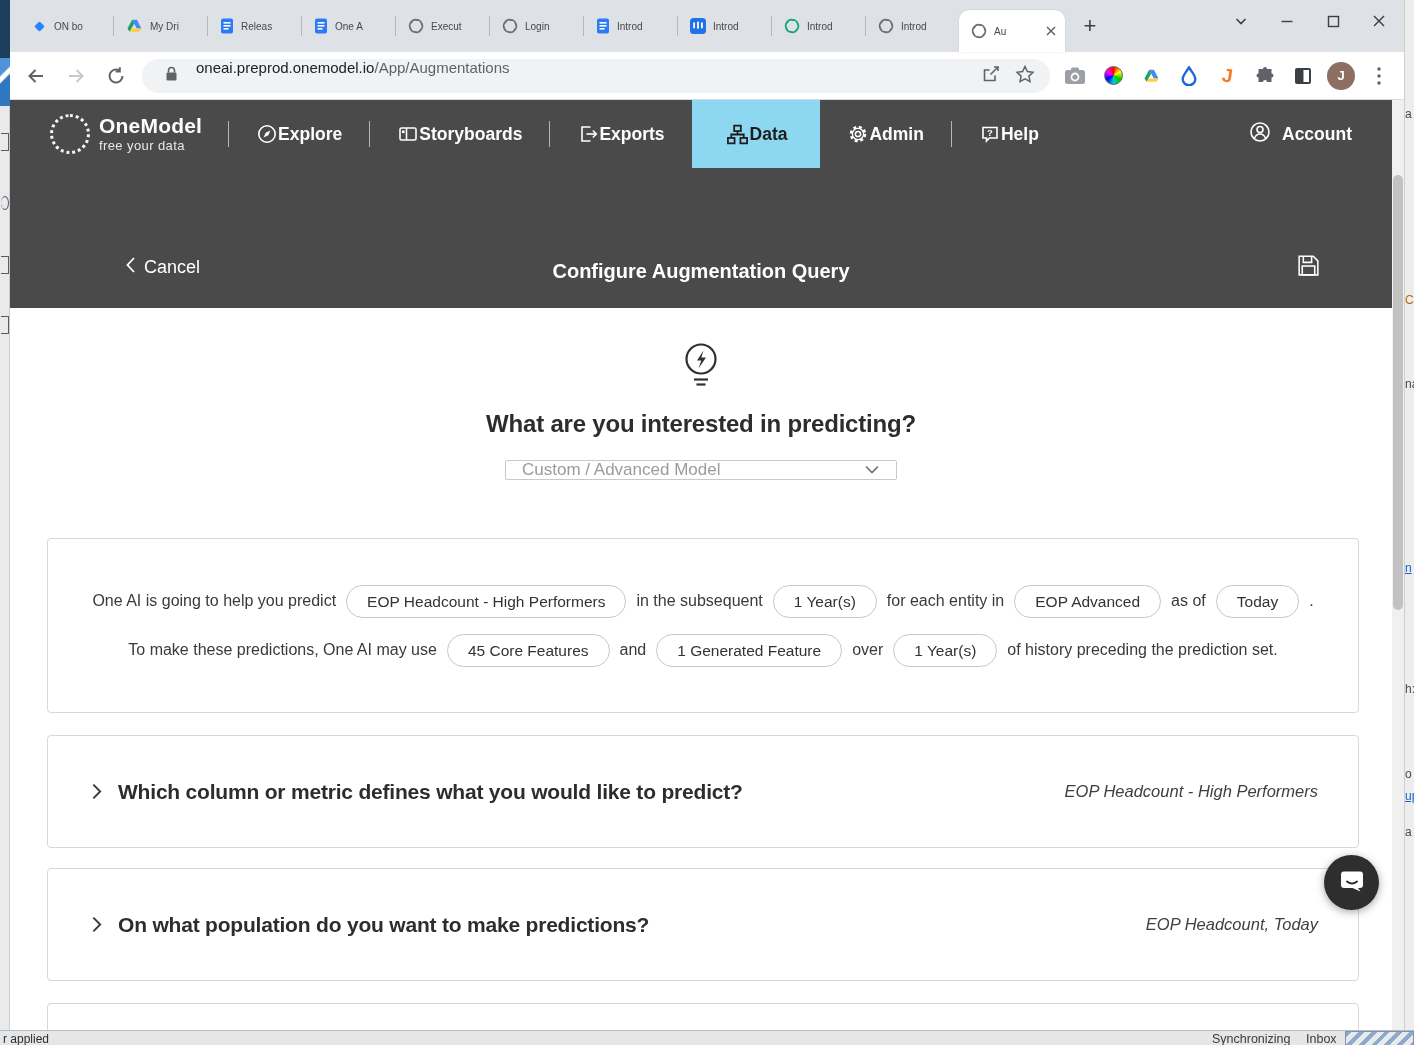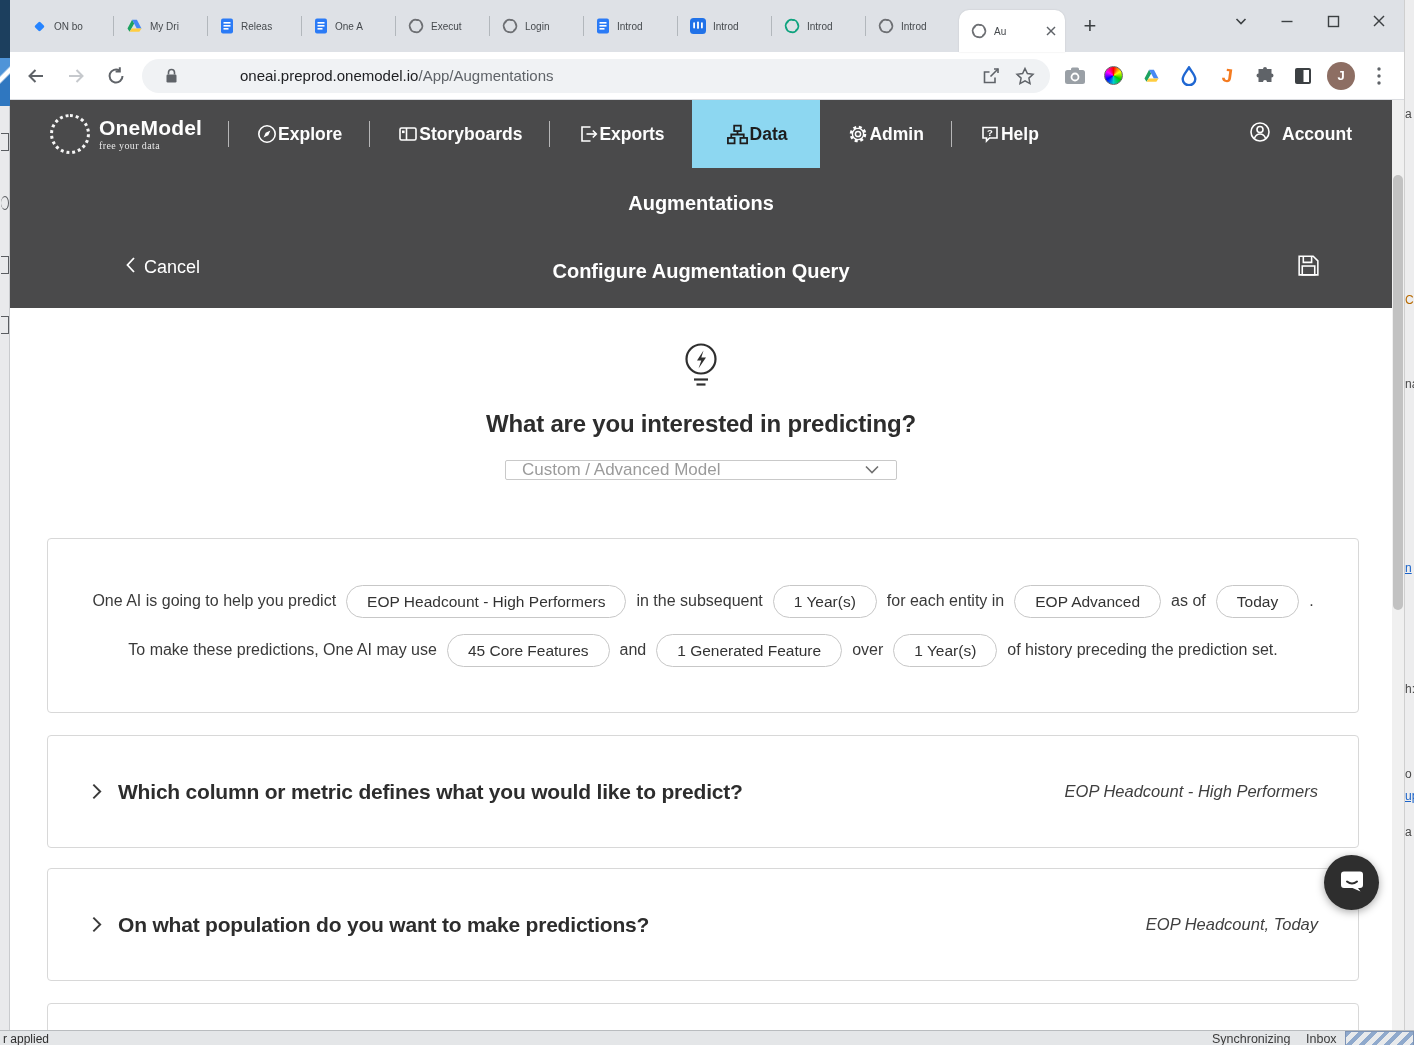--- a/index.html
+++ b/index.html
@@ -30,38 +30,38 @@
   .tabsep { width:1px; height:20px; background:#9aa0a6; opacity:.65; margin-bottom:16px; }
   .tab.active { background:#fff; height:42px; border-radius:10px 10px 0 0; width:106px; box-shadow:0 0 2px rgba(0,0,0,.12); }
   .tab.active .tlabel { max-width:30px; }
   .tclose { margin-left:auto; display:flex; align-items:center; justify-content:center; width:16px; height:16px; border-radius:50%; }
   .newtab { width:34px; height:52px; display:flex; align-items:center; justify-content:center; font-size:22px; color:#3c4043; margin-left:8px; }
   #wincontrols { position:absolute; right:2px; top:0; height:52px; display:flex; }
   #wincontrols .wc { width:46px; height:42px; display:flex; align-items:center; justify-content:center; }
 
   #toolbar { height:48px; background:#fff; display:flex; align-items:center; padding:0 6px; border-bottom:1px solid #dadce0; }
   .navbtn { width:40px; height:40px; display:flex; align-items:center; justify-content:center; border-radius:50%; }
-  #omnibox { flex:1; height:34px; background:#f0f2f4; border-radius:17px; display:flex; align-items:center; padding:0 10px 0 14px; margin:0 6px;gap:44px; }
+  #omnibox { flex:1; height:34px; background:#f0f2f4; border-radius:17px; display:flex; align-items:flex-start; padding:0 10px 0 14px; margin:0 6px; }
   #omnibox .url { flex:1; font-size:15px; color:#202124; margin-left:10px; white-space:nowrap; overflow:hidden; }
   #omnibox .url .path { color:#5f6368; }
   .obicon { width:30px; height:30px; display:flex; align-items:center; justify-content:center; }
   .tbicon { width:38px; height:40px; display:flex; align-items:center; justify-content:center; }
   .cw { width:19px; height:19px; border-radius:50%;
     background:conic-gradient(#f00,#ff0,#0c0,#0cc,#00f,#f0f,#f00); border:1px solid #666; }
   .hookicon { color:#f47b20; font-weight:700; font-size:19px; transform:rotate(8deg); }
   .avatar { width:28px; height:28px; border-radius:50%; background:#8d6e63; color:#fff; font-size:13px; font-weight:700;
     display:flex; align-items:center; justify-content:center; }
 
   
   #page { position:absolute; left:0; top:100px; width:1382px; height:930px; background:#fff; }
   #navbar { height:68px; background:#4a4a4b; display:flex; align-items:center; padding-left:40px; color:#fdfdfd; }
   #logo { display:flex; align-items:center; gap:9px; margin-right:26px; }
   #logo .ring { width:40px; height:40px; border:3px dotted rgba(255,255,255,.95); border-radius:50%; }
   #logo .lt { font-size:21px; font-weight:700; letter-spacing:.2px; line-height:21px; }
-  #logo .tag { font-size:10px; color:#e8e8e8; letter-spacing:.4px; margin-top:2px;font-family:Liberation Serif, serif; }
+  #logo .tag { font-size:13px; color:#e8e8e8; letter-spacing:.4px; margin-top:2px; }
   .nsep { width:1px; height:26px; background:rgba(255,255,255,.6); }
   .nitem { display:flex; align-items:center; padding:0 27px; height:68px; font-size:17.5px; font-weight:600; }
   .nitem.active { background:#8dd7f1; color:#1d1d1d; padding:0 33px; }
   #acct { margin-left:auto; display:flex; align-items:center; gap:10px; padding:0 40px 0 20px; height:68px; font-size:17.5px; font-weight:600; }
 
   #darkheader { position:relative; height:140px; background:#4a4a4b; color:#fff; }
   #dh-title { text-align:center; padding-top:24px; font-size:20px; font-weight:600; }
   #dh-row { position:absolute; left:0; right:0; top:88px; height:34px; }
   #cancel { position:absolute; left:115px; top:0; display:flex; align-items:center; gap:8px; font-size:18px; }
   #dh-sub { text-align:center; font-size:20px; font-weight:700; padding-top:4px; }
@@ -466,21 +466,20 @@
           <span class="nicon"><svg width="24" height="24" viewBox="0 0 24 24" fill="none" stroke="#fff" stroke-width="1.6">
                 <circle cx="12" cy="12" r="9"></circle>
                 <circle cx="12" cy="9.5" r="3"></circle>
                 <path d="M6.5 18.2 C7.5 15.4 9.5 14 12 14 C14.5 14 16.5 15.4 17.5 18.2"></path>
               </svg></span>
           <span>Account</span>
         </div>
       </div>
 
       <div id="darkheader">
-        <div id="dh-title">Augmentations</div>
         <div id="dh-row">
           <div id="cancel">
             <span><svg width="11" height="18" viewBox="0 0 11 18" fill="none" stroke="#fff" stroke-width="1.8">
                   <path d="M9 2 L2.5 9 L9 16"></path>
                 </svg></span>
             <span>Cancel</span>
           </div>
           <div id="dh-sub">Configure Augmentation Query</div>
           <div id="savebtn"><span><svg width="27" height="27" viewBox="0 0 26 26" fill="none" stroke="#fff" stroke-width="1.5">
                   <path d="M4 4 H17.5 L22 8.5 V22 H4 Z"></path>

